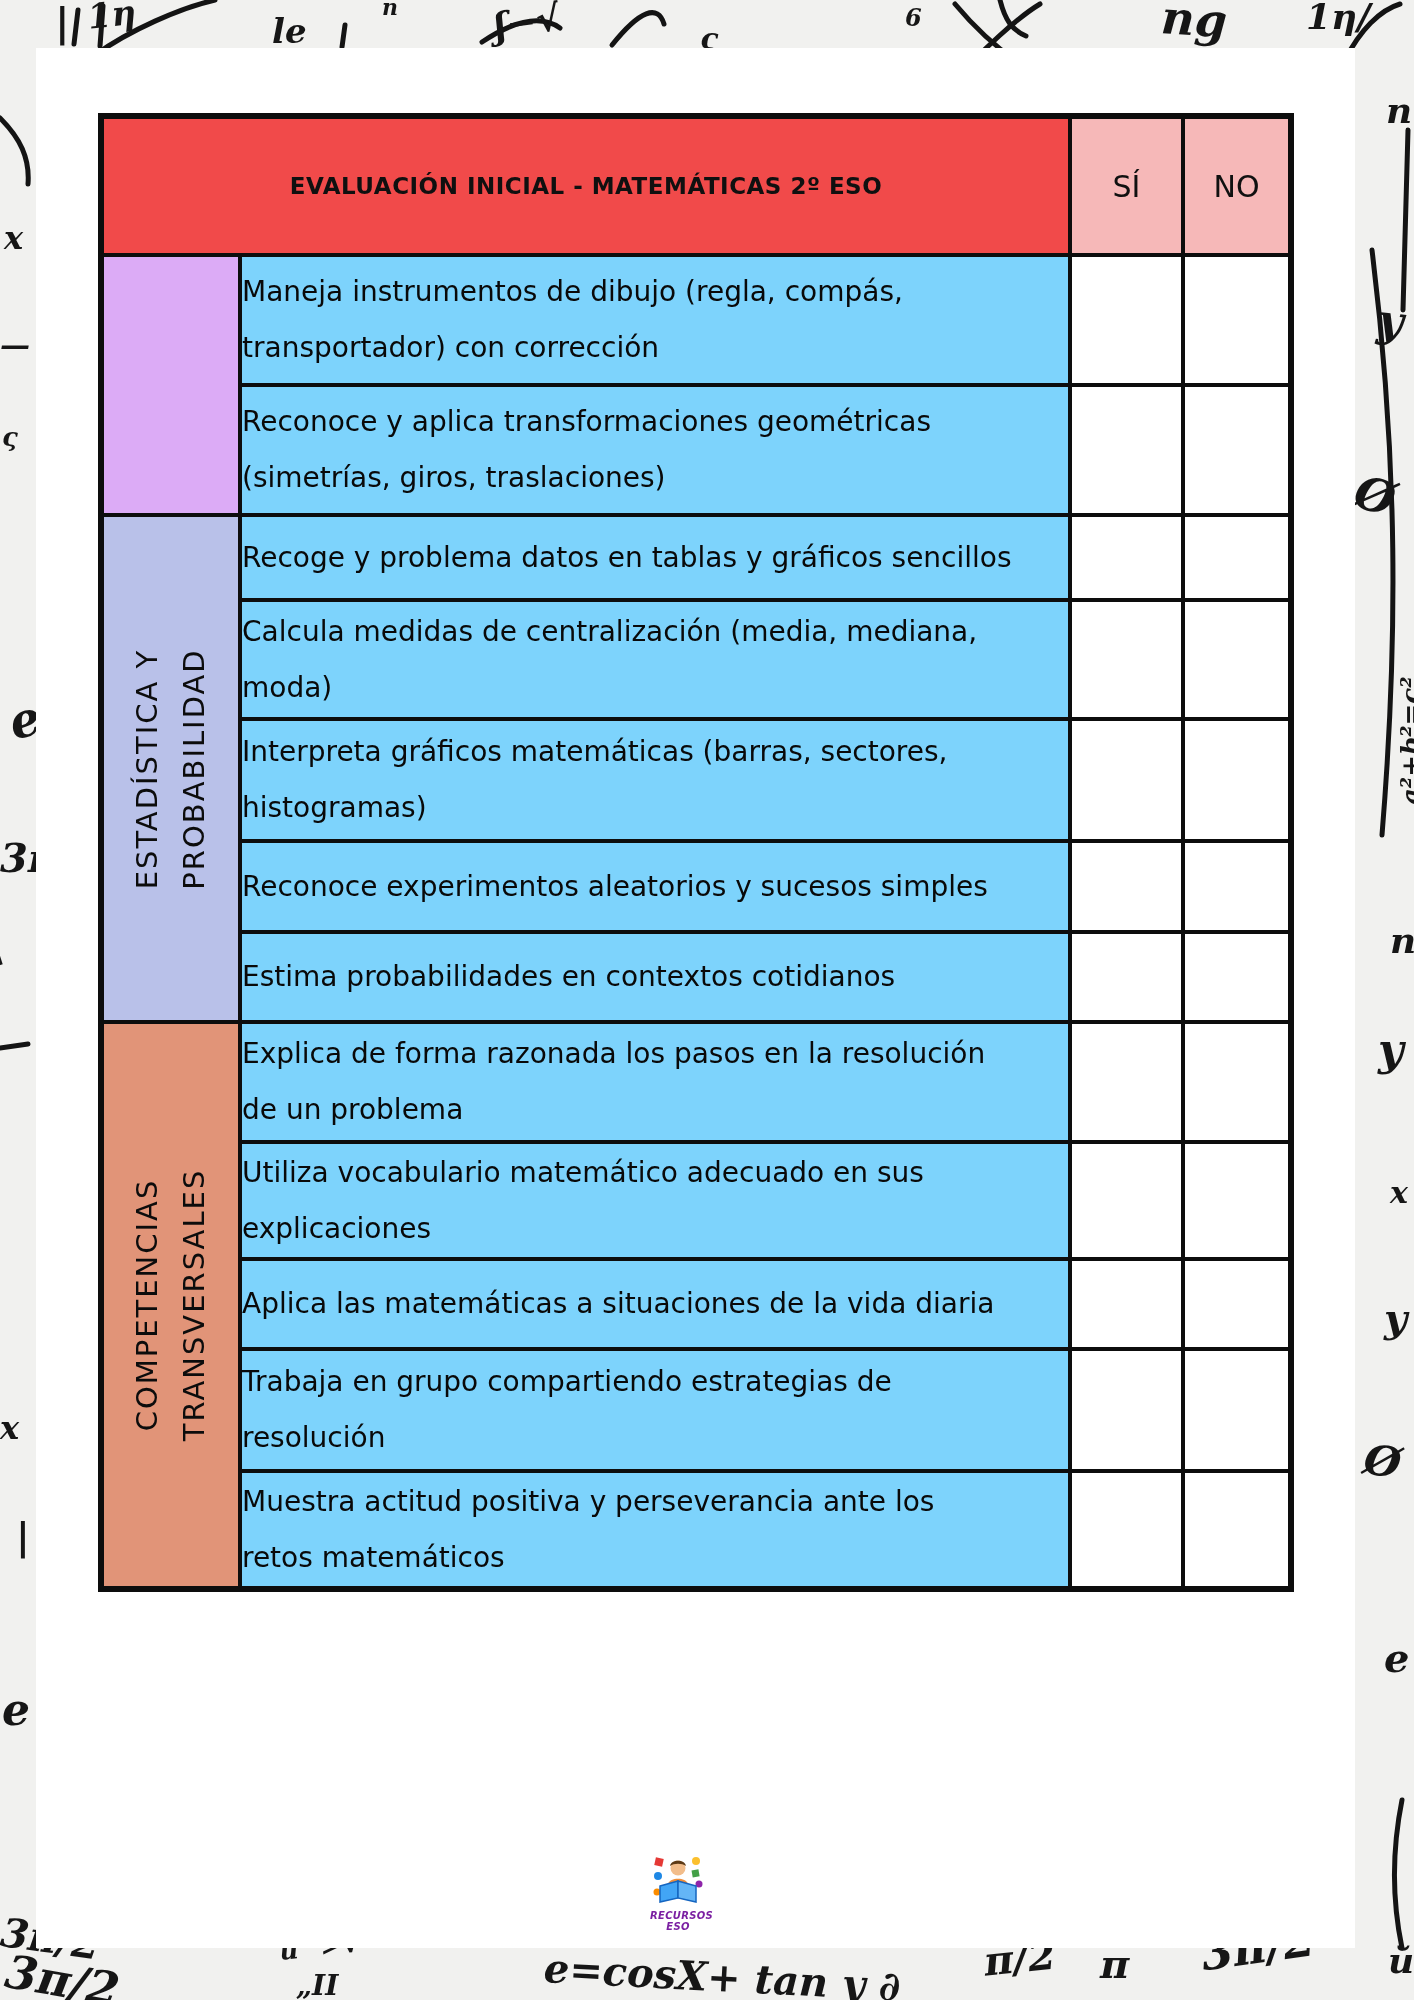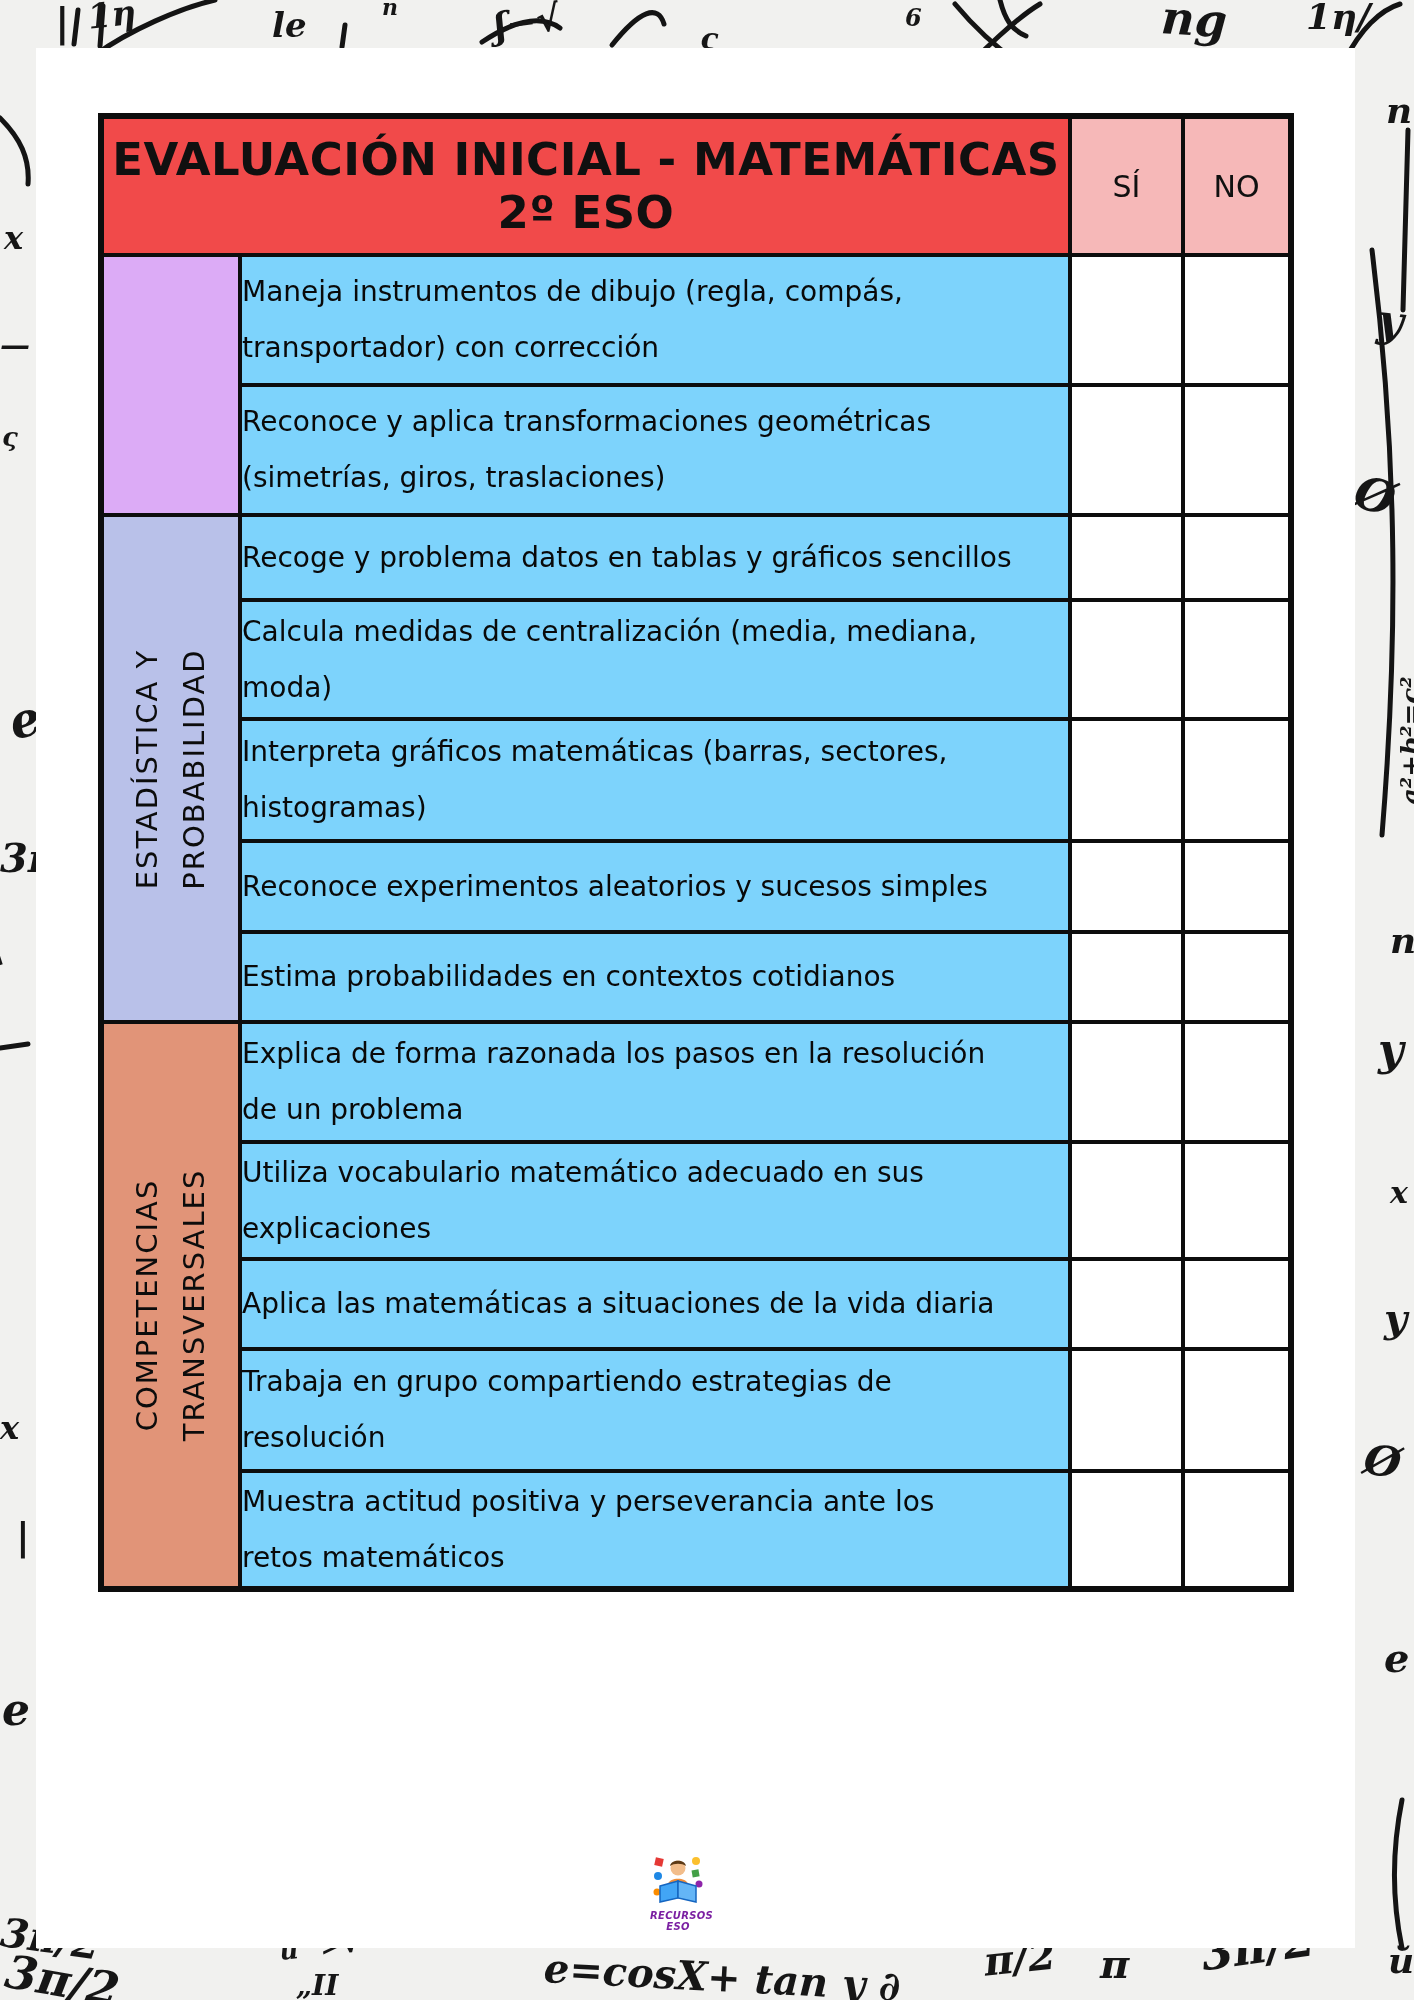--- a/index.html
+++ b/index.html
@@ -28,21 +28,21 @@
   }
   
   table.eval{
     position:absolute;left:98px;top:113px;width:1190px;z-index:2;
     border-collapse:collapse;table-layout:fixed;background:#fff;
     border:6px solid var(--border);
   }
   table.eval td, table.eval th{border:4px solid var(--border);padding:0;}
   .c-cat{width:139px}.c-desc{width:830px}.c-yes{width:113px}.c-no{width:108px}
   th.title{
-    background:var(--header-bg);font-size:45px;font-weight:bold;color:#101010;
+    background:var(--header-bg);font-size:23px;font-weight:bold;color:#101010;
     letter-spacing:0.5px;text-align:center;vertical-align:middle;
   }
   th.yn{
     background:var(--yesno-bg);font-size:30px;font-weight:normal;color:#101010;
     text-align:center;vertical-align:middle;
   }
   td.desc{
     font-size:28px;line-height:56px;color:#090909;background:#7dd3fc;
     padding:0 10px 0 14px;white-space:pre-line;vertical-align:middle;
   }
@@ -85,21 +85,21 @@
     <path d="M1408,130 L1403,310"></path>
     <path d="M1372,250 C1398,460 1398,640 1382,835"></path>
     <path d="M0,118 C20,138 30,158 28,184"></path>
     <path d="M0,1048 L28,1044"></path>
     <path d="M1402,1800 C1392,1850 1392,1900 1402,1948"></path>
   </svg>
   <div id="scribbles">
       <span class="scrib" style="left: 55px; top: 2px; font-size: 40px;">|</span>
       <span class="scrib" style="left: 86px; top: 0px; font-size: 34px; transform: rotate(-6deg);">1η</span>
       <span class="scrib" style="left: 382px; top: -4px; font-size: 22px;">n</span>
-      <span class="scrib" style="left: 272px; top: 8px; font-size: 34px; text-align: center;">le</span>
+      <span class="scrib" style="left: 272px; top: 14px; font-size: 34px; text-align: center;">le</span>
       <span class="scrib" style="left: 492px; top: 8px; font-size: 36px; transform: rotate(-8deg);">ʃ−√</span>
       <span class="scrib" style="left: 700px; top: 24px; font-size: 30px;">ς</span>
       <span class="scrib" style="left: 905px; top: 6px; font-size: 24px;">6</span>
       <span class="scrib" style="left: 1163px; top: -6px; font-size: 46px; transform: rotate(4deg);">ng</span>
       <span class="scrib" style="left: 1306px; top: -2px; font-size: 36px;">1η/</span>
       <span class="scrib" style="left: 4px; top: 222px; font-size: 32px;">x</span>
       <span class="scrib" style="left: 0px; top: 330px; font-size: 30px;">—</span>
       <span class="scrib" style="left: 2px; top: 424px; font-size: 26px;">ς</span>
       <span class="scrib" style="left: 4px; top: 700px; font-size: 48px; transform: rotate(-14deg);">e</span>
       <span class="scrib" style="left: 0px; top: 838px; font-size: 40px;">3π</span>

